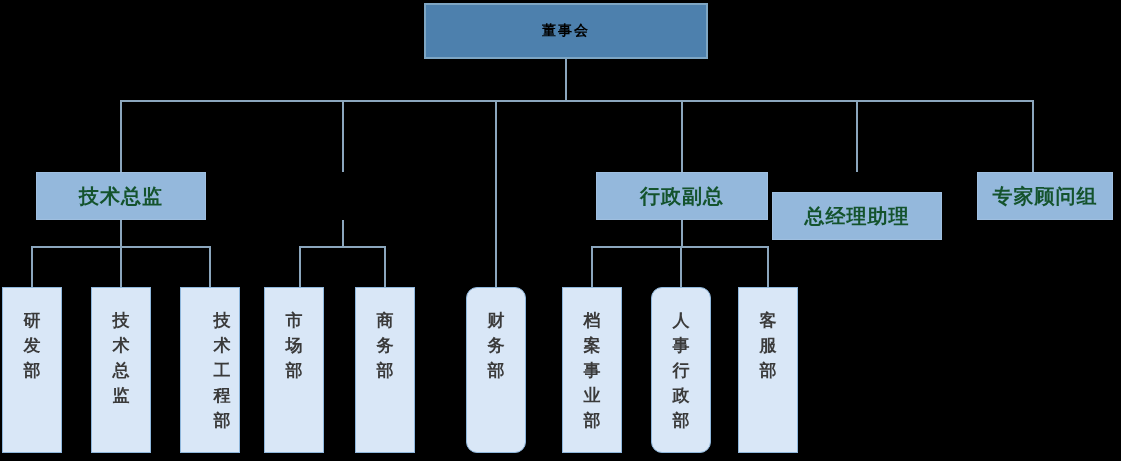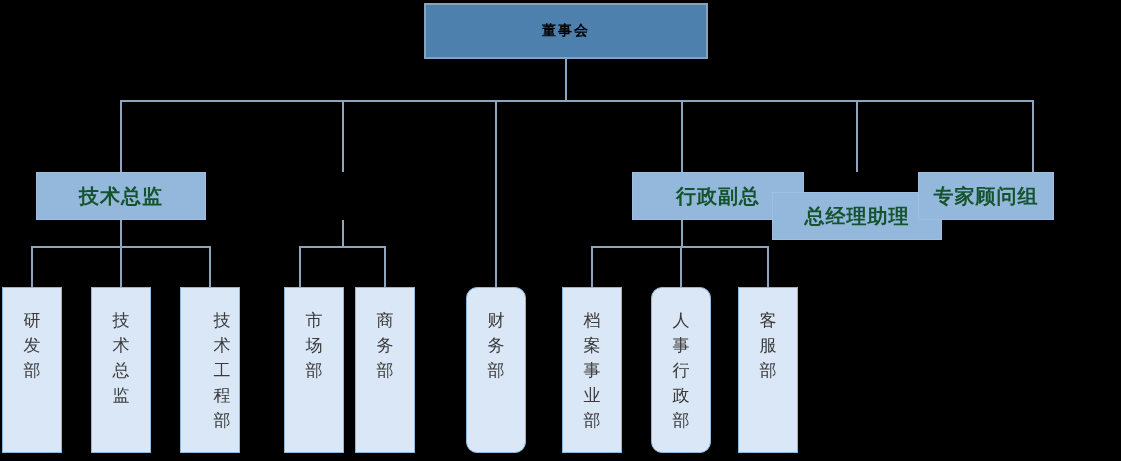--- a/index.html
+++ b/index.html
@@ -34,21 +34,21 @@
 
   
   .l3{
     top:287px;height:166px;width:60px;
     background:#d9e7f7;border:1px solid #8fb7dc;
     align-items:flex-start;
   }
   .l3 .vtext{
     display:block;margin:20px auto 0;width:19px;
     font-size:17px;line-height:25px;color:#3a3a3a;
-    word-break:break-all;text-align:center;font-weight:normal;
+    word-break:break-all;text-align:center;font-weight:bold;
   }
 </style>
 </head>
 <body>
 
 <div class="canvas">
 
   <div class="line v" style="left:565px;top:59px;height:41px;"></div>
   <div class="line h" style="left:120px;top:100px;width:914px;"></div>
 
@@ -76,40 +76,40 @@
   <div class="line v" style="left:680px;top:246px;height:41px;"></div>
   <div class="line v" style="left:767px;top:246px;height:41px;"></div>
 
   <div class="node root">
     <span>董事会</span>
   </div>
 
   <div class="node l2" style="left:36px;">
     <span>技术总监</span>
   </div>
-  <div class="node l2" style="left:632px;width:172px;">
+  <div class="node l2" style="left:596px;width:172px;">
     <span>行政副总</span>
   </div>
   <div class="node l2" style="left:772px;margin-top:20px;">
     <span>总经理助理</span>
   </div>
-  <div class="node l2" style="left:918px;width:136px;">
+  <div class="node l2" style="left:977px;width:136px;">
     <span>专家顾问组</span>
   </div>
 
   <div class="node l3" style="left:2px;">
     <span class="vtext">研发部</span>
   </div>
   <div class="node l3" style="left:91px;">
     <span class="vtext">技术总监</span>
   </div>
   <div class="node l3" style="left:180px;padding-left:24px;">
     <span class="vtext">技术工程部</span>
   </div>
-  <div class="node l3" style="left:284px;">
+  <div class="node l3" style="left:264px;">
     <span class="vtext">市场部</span>
   </div>
   <div class="node l3" style="left:355px;">
     <span class="vtext">商务部</span>
   </div>
   <div class="node l3" style="left:466px;border-radius:11px;">
     <span class="vtext">财务部</span>
   </div>
   <div class="node l3" style="left:562px;">
     <span class="vtext">档案事业部</span>

